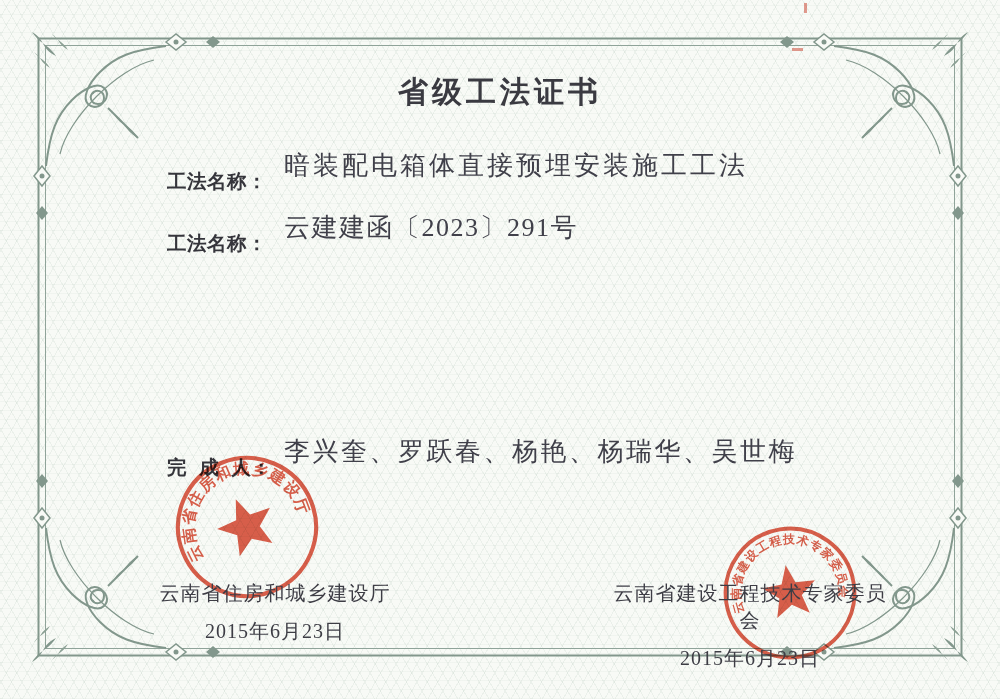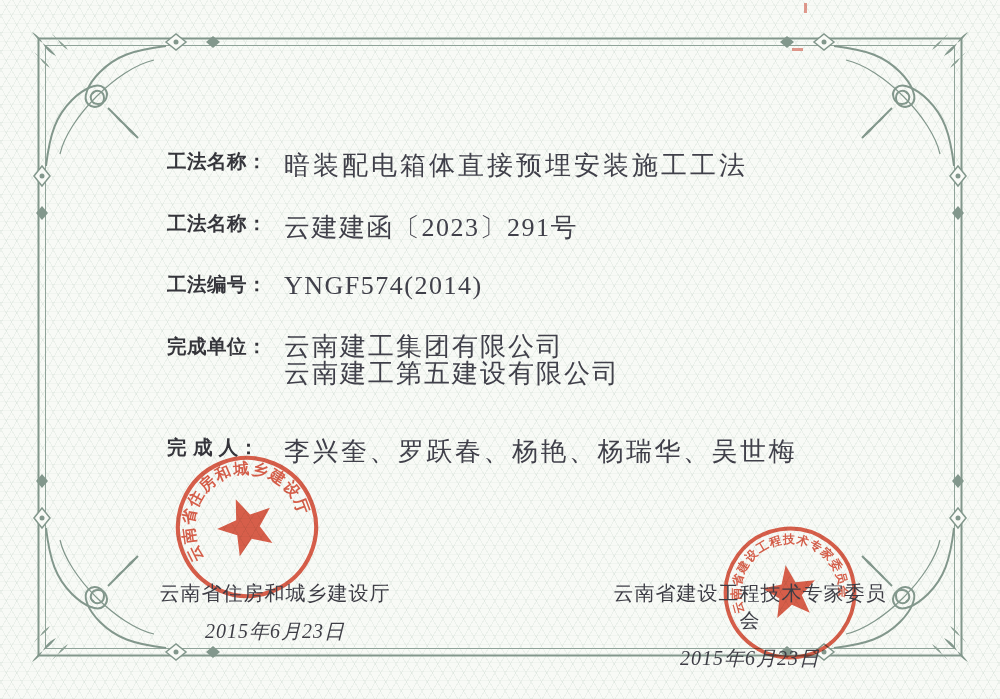--- a/index.html
+++ b/index.html
@@ -17,35 +17,36 @@
   }
   .frame-svg{position:absolute;left:0;top:0;width:1000px;height:699px;pointer-events:none;}
   .title{
     position:absolute;left:0;top:72px;width:1000px;
     text-align:center;font-size:30px;font-weight:bold;letter-spacing:4px;
     color:#3a3a41;
   }
   .row{position:absolute;left:167px;white-space:nowrap;}
   .row .lbl{
     display:inline-block;width:100px;
-    font-family:Liberation Sans, sans-serif;
+    font-family:Liberation Mono, monospace;
     font-weight:bold;font-size:19.5px;letter-spacing:0.5px;color:#35353b;
     vertical-align:top;
+    margin-top:20px;
   }
   .row .val{
     display:inline-block;margin-left:13px;
     font-size:26px;letter-spacing:3px;color:#40404a;
     vertical-align:top;
   }
   .val.tight{letter-spacing:1.5px;}
   .val.multiline{line-height:27px;letter-spacing:2px;}
   .r1{top:148px;} .r2{top:210px;} .r3{top:271px;} .r4{top:333px;} .r5{top:434px;}
   .sig{position:absolute;text-align:center;}
   .sig .org{font-size:20px;letter-spacing:1px;color:#3d3d45;}
-  .sig .date{font-size:20px;letter-spacing:1px;margin-top:11px;color:#3d3d45;font-style:italic;}
+  .sig .date{font-size:20px;letter-spacing:1px;margin-top:11px;color:#3d3d45;}
   .sig-left{left:150px;top:580px;width:250px;}
   .sig-right{left:605px;top:580px;width:290px;}
   .seal{position:absolute;mix-blend-mode:multiply;opacity:0.88;}
   .seal-left{left:172px;top:452px;width:150px;height:150px;transform:rotate(-22deg);}
   .seal-right{left:720px;top:523px;width:140px;height:140px;transform:rotate(-9deg);}
   .regmark{position:absolute;background:#cc4836;opacity:0.55;}
   .regmark.m1{left:804px;top:3px;width:3px;height:10px;}
   .regmark.m2{left:792px;top:48px;width:11px;height:3px;}
 </style>
 </head>
@@ -76,43 +77,33 @@
     <rect x="45.5" y="45.5" width="909" height="603" fill="none" stroke="#8fa399" stroke-width="1"></rect>
     <use href="#corner-orn" xlink:href="#corner-orn" transform="translate(38,38)"></use>
     <use href="#corner-orn" xlink:href="#corner-orn" transform="translate(962,38) scale(-1,1)"></use>
     <use href="#corner-orn" xlink:href="#corner-orn" transform="translate(38,656) scale(1,-1)"></use>
     <use href="#corner-orn" xlink:href="#corner-orn" transform="translate(962,656) scale(-1,-1)"></use>
   </svg>
 
   <div class="regmark m1"></div>
   <div class="regmark m2"></div>
 
+  <div class="title">省级工法证书</div>
 
   <div class="row r1">
     <span class="lbl">工法名称：</span>
     <span class="val">暗装配电箱体直接预埋安装施工工法</span>
   </div>
 
   <div class="row r2">
     <span class="lbl">工法名称：</span>
     <span class="val tight">云建建函〔2023〕291号</span>
   </div>
 
-  <div class="row r3">
-    <span class="lbl">工法编号：</span>
-    <span class="val tight">YNGF574(2014)</span>
-  </div>
 
-  <div class="row r4">
-    <span class="lbl">完成单位：</span>
-    <span class="val multiline">
-      <span>云南建工集团有限公司</span><br>
-      <span>云南建工第五建设有限公司</span>
-    </span>
-  </div>
 
   <div class="row r5">
     <span class="lbl">完 成 人：</span>
     <span class="val" style="letter-spacing:2.5px">李兴奎、罗跃春、杨艳、杨瑞华、吴世梅</span>
   </div>
 
   <svg class="seal seal-left" xmlns="http://www.w3.org/2000/svg" viewBox="0 0 200 200">
     <defs>
       <path id="arcL" d="M 32.5,121.9 A 71,71 0 1 1 167.5,121.9" fill="none"></path>
     </defs>

